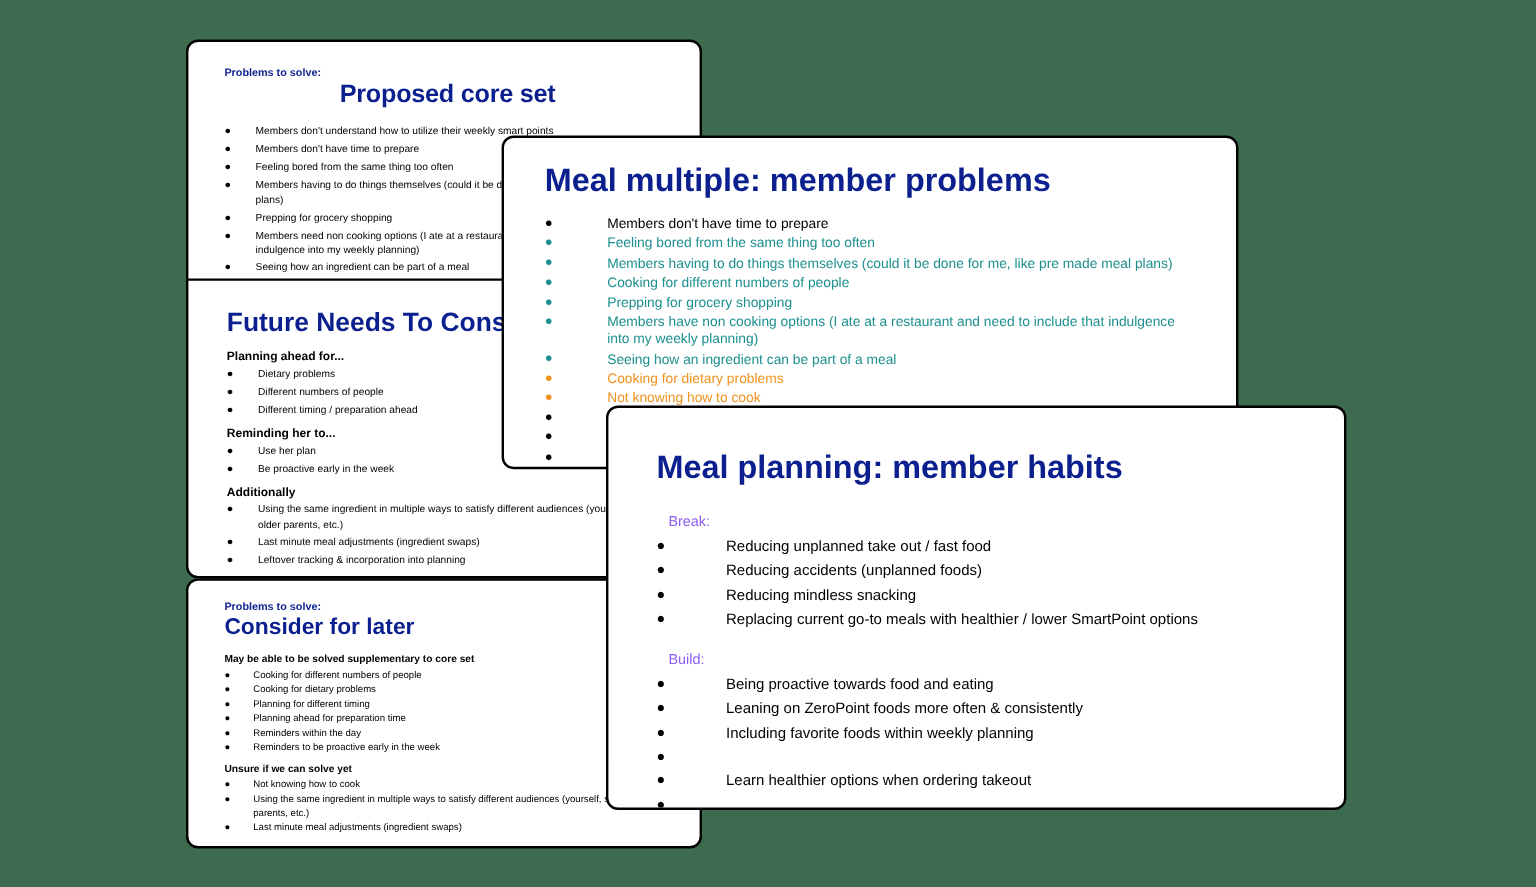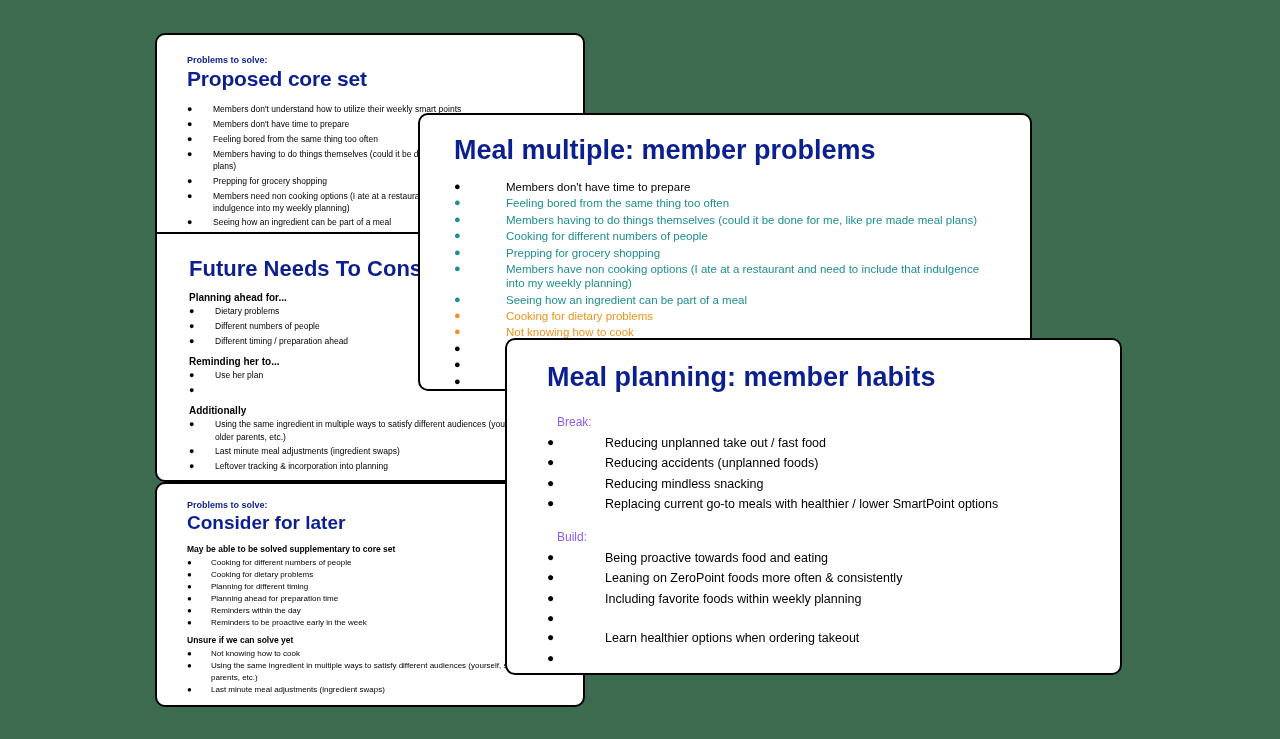--- a/index.html
+++ b/index.html
@@ -44,20 +44,21 @@
     font-size: 9px;
     font-weight: bold;
     margin: 0 0 2px 0;
   }
   .title-sm {
     color: #0b1f8f;
     font-size: 21px;
     font-weight: bold;
     margin: 0 0 12px 0;
     letter-spacing: -0.2px;
+    text-align: center;
   }
   .bullet-list {
     list-style: none;
     margin: 0;
     padding: 0;
   }
   .bl-item {
     display: flex;
     align-items: flex-start;
     font-size: 8.5px;
@@ -165,21 +166,21 @@
     top: 338px;
     width: 617px;
     height: 337px;
     z-index: 3;
   }
   #card-habits .inner { padding: 22px 26px 0 40px; }
   .title-lg2 {
     color: #0b1f8f;
     font-size: 27px;
     font-weight: bold;
-    margin: 0 0 22px 0;
+    margin: 12px 0 22px 0;
   }
   .hb-group-label {
     font-size: 12px;
     color: #8b5cf6;
     margin: 0 0 6px 10px;
   }
   .hb-item {
     display: flex;
     align-items: flex-start;
     font-size: 12.5px;
@@ -258,20 +259,21 @@
       </div>
 
       <div class="subhead">Reminding her to...</div>
       <div class="bullet-list">
         <div class="bl-item">
             <span class="dot">●</span>
             <span class="txt">Use her plan</span>
           </div>
         <div class="bl-item">
             <span class="dot">●</span>
+            <span class="txt">Be proactive early in the week</span>
           </div>
       </div>
 
       <div class="subhead">Additionally</div>
       <div class="bullet-list">
         <div class="bl-item">
             <span class="dot">●</span>
             <span class="txt">Using the same ingredient in multiple ways to satisfy different audiences (yourself, spouse, older parents, etc.)</span>
           </div>
         <div class="bl-item">

